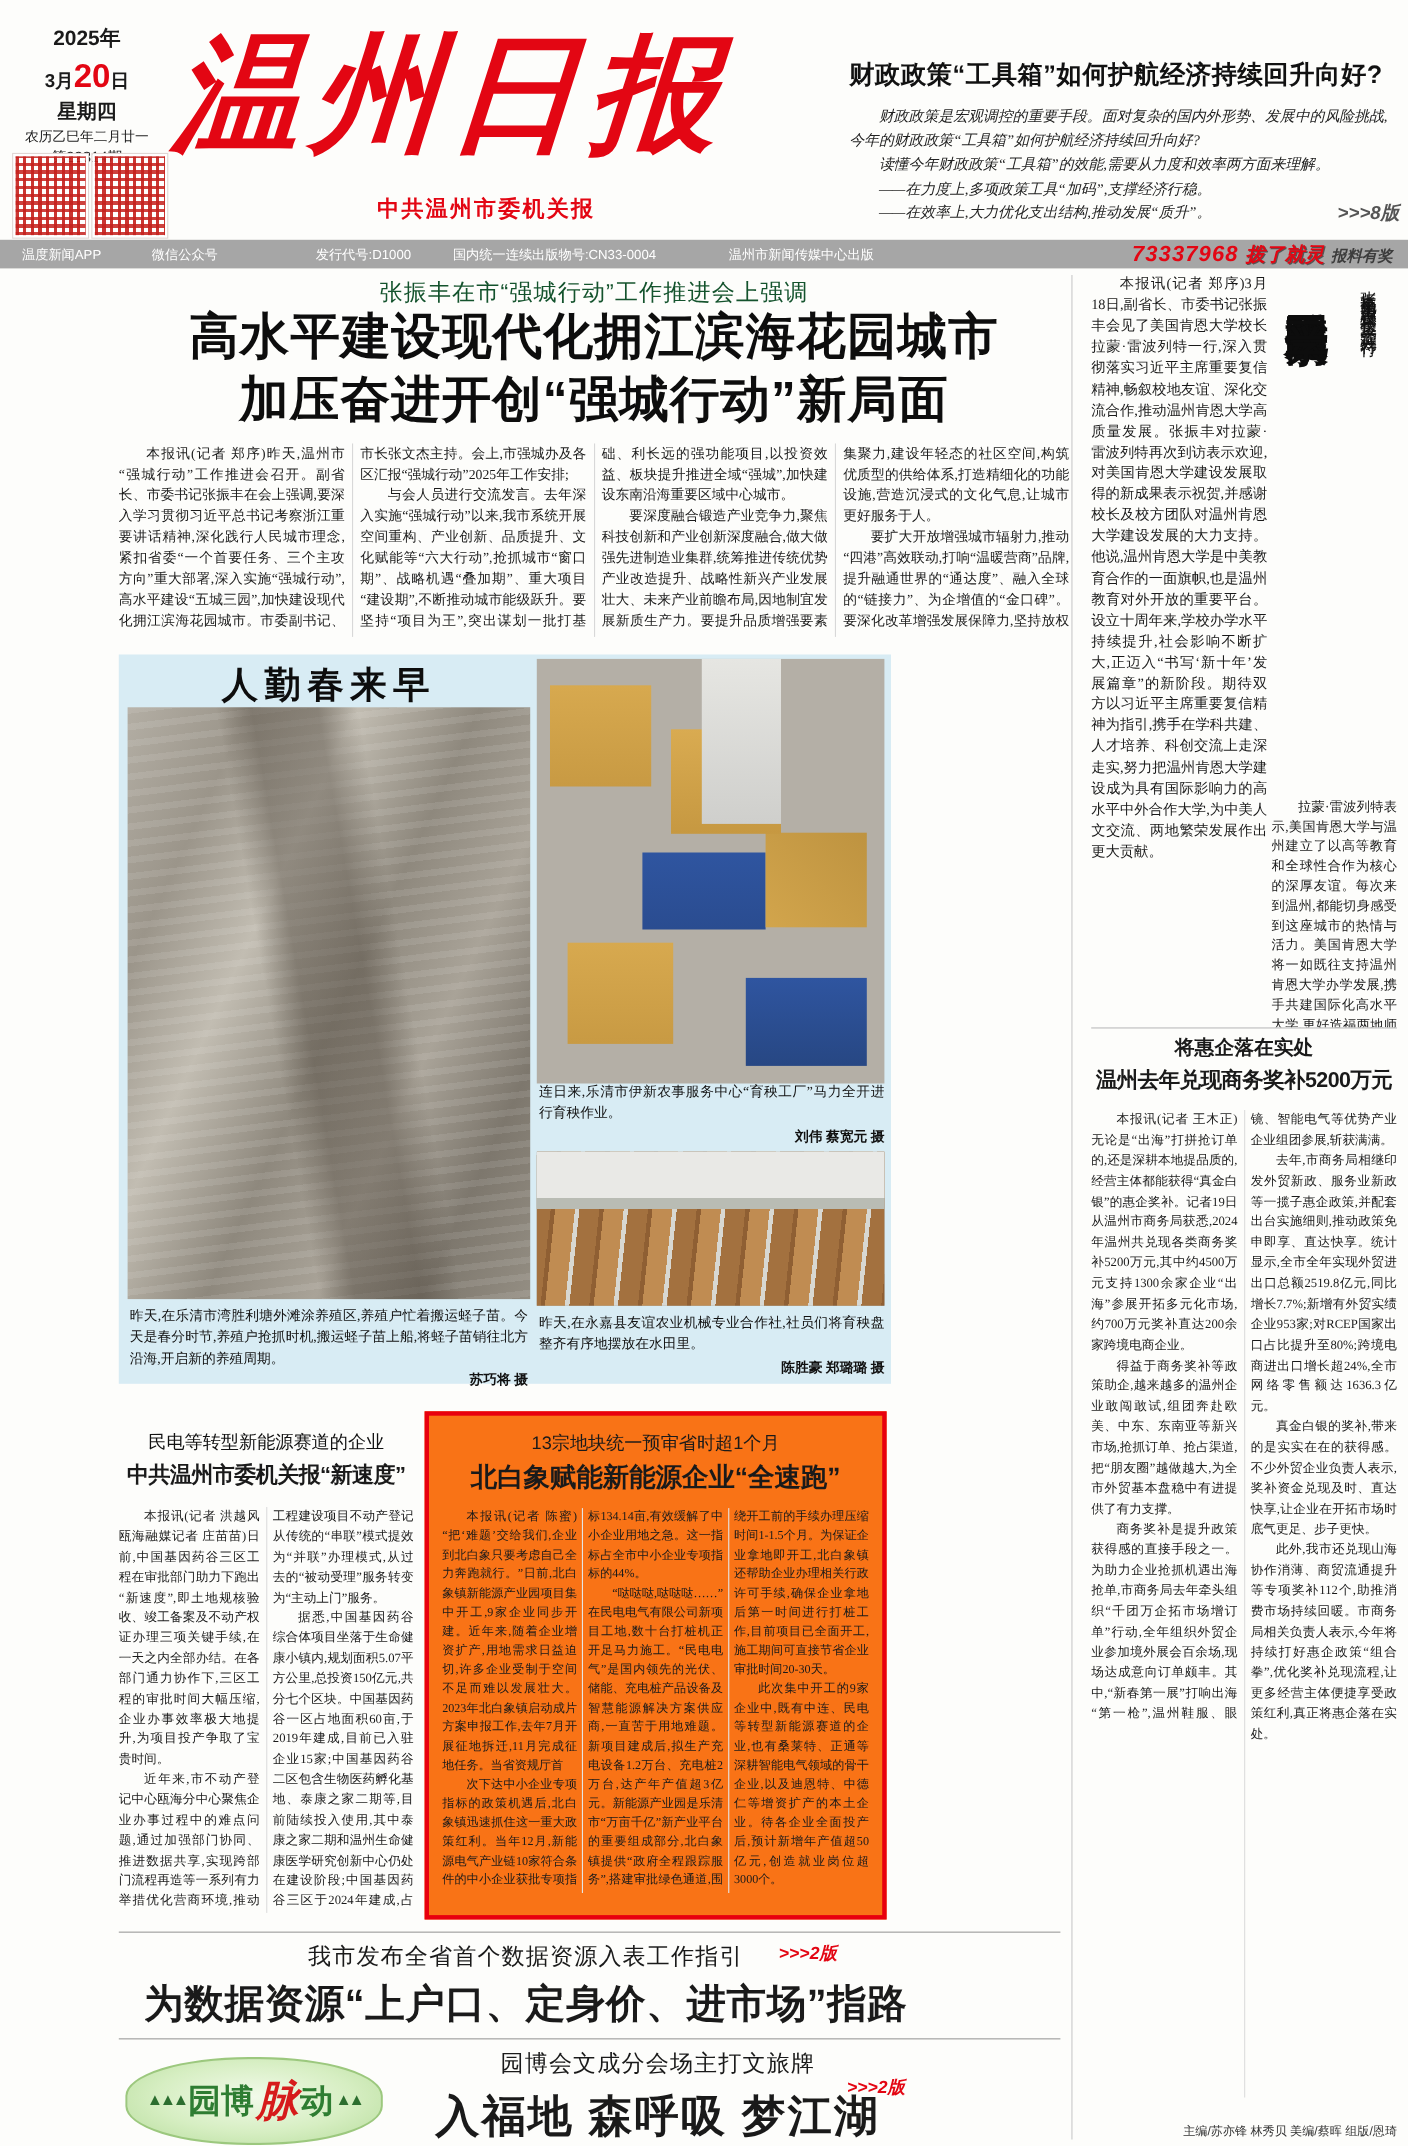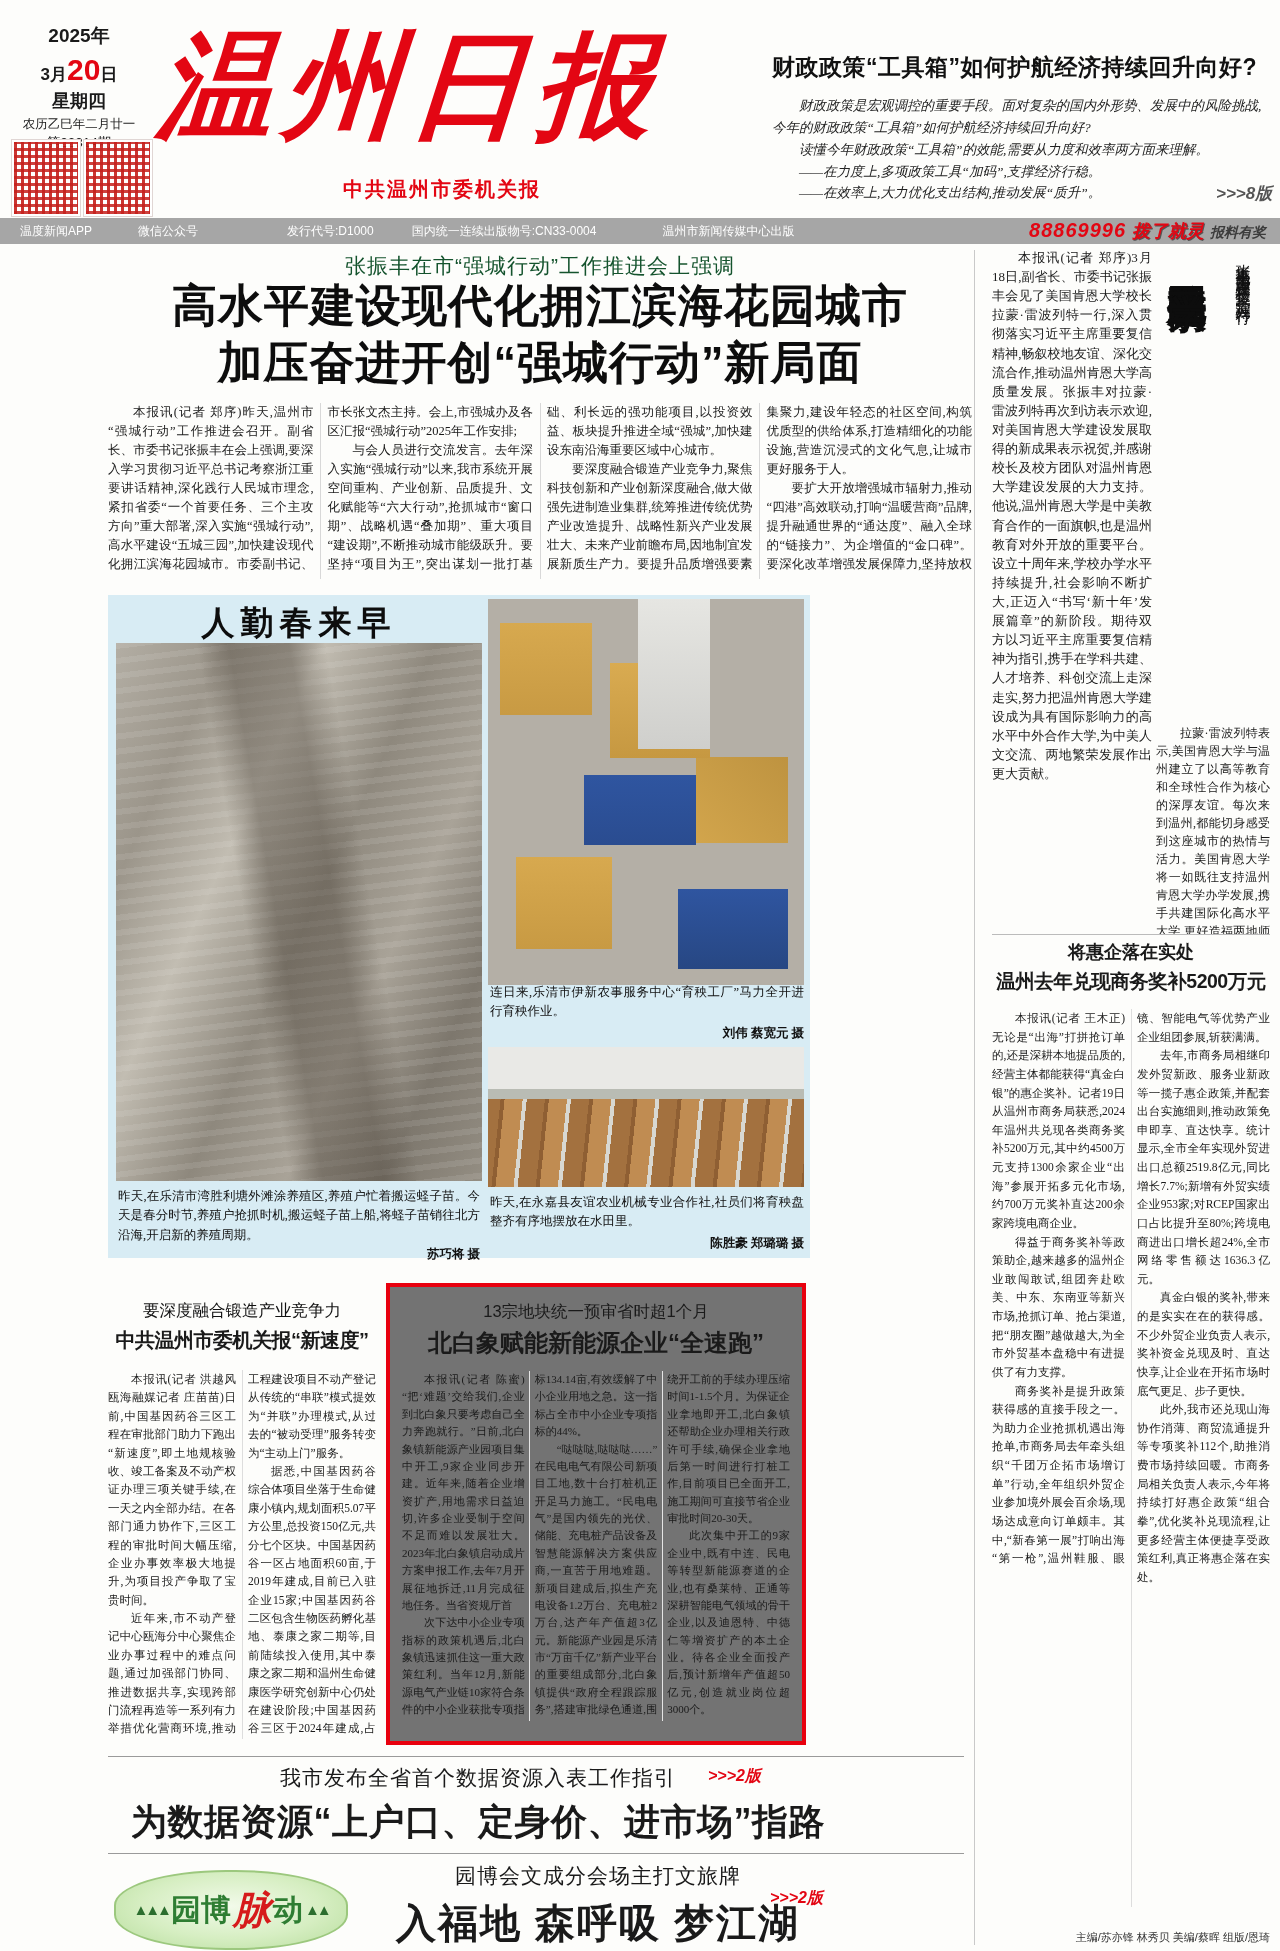--- a/index.html
+++ b/index.html
@@ -94,21 +94,21 @@
   
   .gene{left:108px;top:1300px;width:268px;}
   .kicker-s{text-align:center;font-size:16.5px;color:#111;font-family:"Liberation Sans","DejaVu Sans",sans-serif;}
   .gene-h{margin-top:5px;text-align:center;font-size:20px;font-weight:900;letter-spacing:-.5px;
       font-family:"Liberation Sans","DejaVu Sans",sans-serif;white-space:nowrap;}
   .gene-body{margin-top:16px;height:369px;column-count:2;column-gap:12px;column-rule:1px solid #ddd;
       font-size:11.5px;line-height:1.6;text-align:justify;overflow:hidden;}
   .gene-body p{margin:0;text-indent:2em;}
 
   
-  .redbox{left:386px;top:1283px;width:412px;height:454px;border:4px solid #e8000e;background:#737373;}
+  .redbox{left:386px;top:1283px;width:412px;height:454px;border:4px solid #e8000e;background:#f97316;}
   .rb-kicker{margin-top:14px;text-align:center;font-size:16.5px;font-family:"Liberation Sans","DejaVu Sans",sans-serif;}
   .rb-h{margin-top:4px;text-align:center;font-size:24px;font-weight:900;
       font-family:"Liberation Sans","DejaVu Sans",sans-serif;}
   .rb-body{margin:12px 12px 0 12px;height:350px;column-count:3;column-gap:10px;column-rule:1px solid #e5e5e5;
       font-size:11px;line-height:1.58;text-align:justify;overflow:hidden;}
   .rb-body p{margin:0;text-indent:2em;}
 
   
   .m-cola{left:992px;top:248px;width:160px;height:688px;font-size:13px;line-height:1.47;text-align:justify;overflow:hidden;}
   .m-cola p{margin:0;text-indent:2em;}
@@ -185,21 +185,21 @@
   </div>
   <div class="abs tr-ref">&gt;&gt;&gt;8版</div>
 
   <div class="abs infobar">
     <span class="i1">温度新闻APP</span>
     <span class="i2">微信公众号</span>
     <span class="i3">发行代号:D1000</span>
     <span class="i4">国内统一连续出版物号:CN33-0004</span>
     <span class="i5">温州市新闻传媒中心出版</span>
     <span class="hotline">
-      <span class="hot-num">88869996</span>
+      <span class="hot-num">73337968</span>
       <span class="hot-slogan">拨了就灵</span>
       <span class="hot-tail">报料有奖</span>
     </span>
   </div>
 
   <div class="abs lead">
     <div class="lead-kicker">张振丰在市“强城行动”工作推进会上强调</div>
     <div class="lead-h lead-h2">高水平建设现代化拥江滨海花园城市</div>
     <div class="lead-h">加压奋进开创“强城行动”新局面</div>
     <div class="lead-body">
@@ -225,21 +225,21 @@
       <span>昨天,在永嘉县友谊农业机械专业合作社,社员们将育秧盘整齐有序地摆放在水田里。</span>
       <span class="credit">陈胜豪 郑璐璐 摄</span>
     </div>
     <div class="cap cap-left">
       <span>昨天,在乐清市湾胜利塘外滩涂养殖区,养殖户忙着搬运蛏子苗。今天是春分时节,养殖户抢抓时机,搬运蛏子苗上船,将蛏子苗销往北方沿海,开启新的养殖周期。</span>
       <span class="credit">苏巧将 摄</span>
     </div>
   </div>
 
   <div class="abs gene">
-    <div class="kicker-s">要深度融合锻造产业竞争力</div>
+    <div class="kicker-s">民电等转型新能源赛道的企业</div>
     <div class="gene-h">中共温州市委机关报“新速度”</div>
     <div class="gene-body">
       <p>本报讯(记者 洪越风 瓯海融媒记者 庄苗苗)日前,中国基因药谷三区工程在审批部门助力下跑出“新速度”,即土地规核验收、竣工备案及不动产权证办理三项关键手续,在一天之内全部办结。在各部门通力协作下,三区工程的审批时间大幅压缩,企业办事效率极大地提升,为项目投产争取了宝贵时间。</p>
       <p>近年来,市不动产登记中心瓯海分中心聚焦企业办事过程中的难点问题,通过加强部门协同、推进数据共享,实现跨部门流程再造等一系列有力举措优化营商环境,推动工程建设项目不动产登记从传统的“串联”模式提效为“并联”办理模式,从过去的“被动受理”服务转变为“主动上门”服务。</p>
       <p>据悉,中国基因药谷综合体项目坐落于生命健康小镇内,规划面积5.07平方公里,总投资150亿元,共分七个区块。中国基因药谷一区占地面积60亩,于2019年建成,目前已入驻企业15家;中国基因药谷二区包含生物医药孵化基地、泰康之家二期等,目前陆续投入使用,其中泰康之家二期和温州生命健康医学研究创新中心仍处在建设阶段;中国基因药谷三区于2024年建成,占地面积106.1亩,目前已入驻5家企业。</p>
     </div>
   </div>
 
   <div class="abs redbox">
     <div class="rb-kicker">13宗地块统一预审省时超1个月</div>

